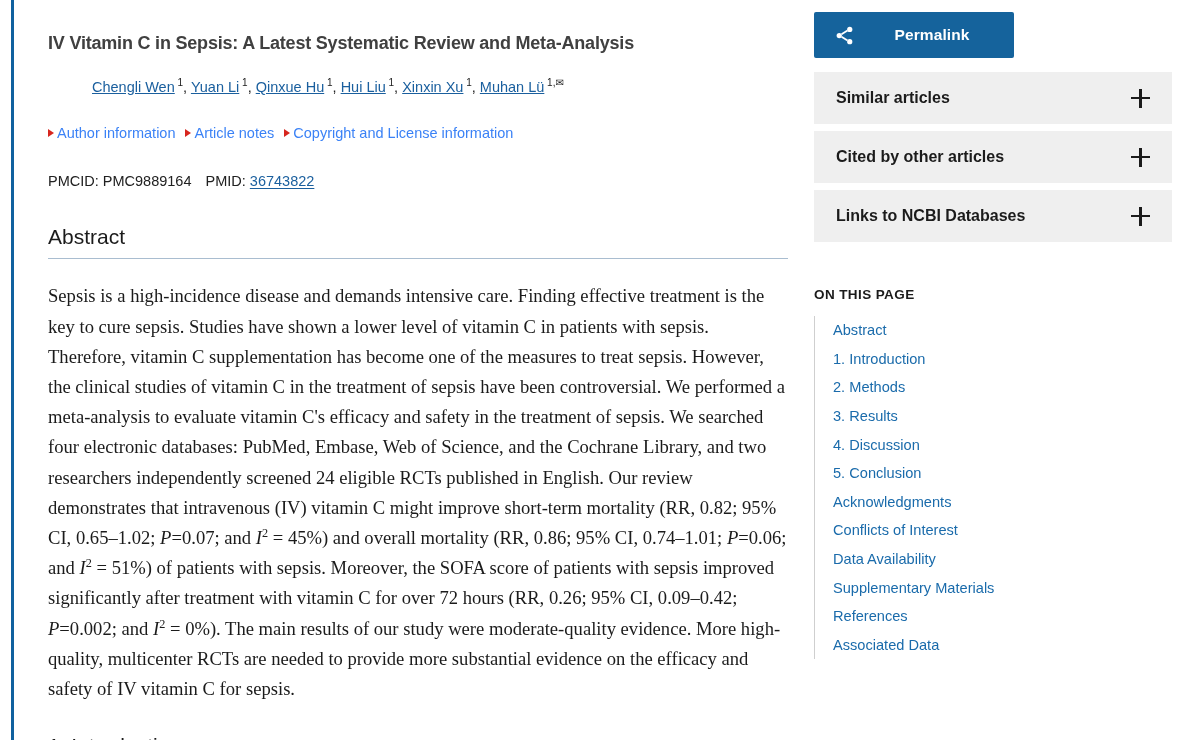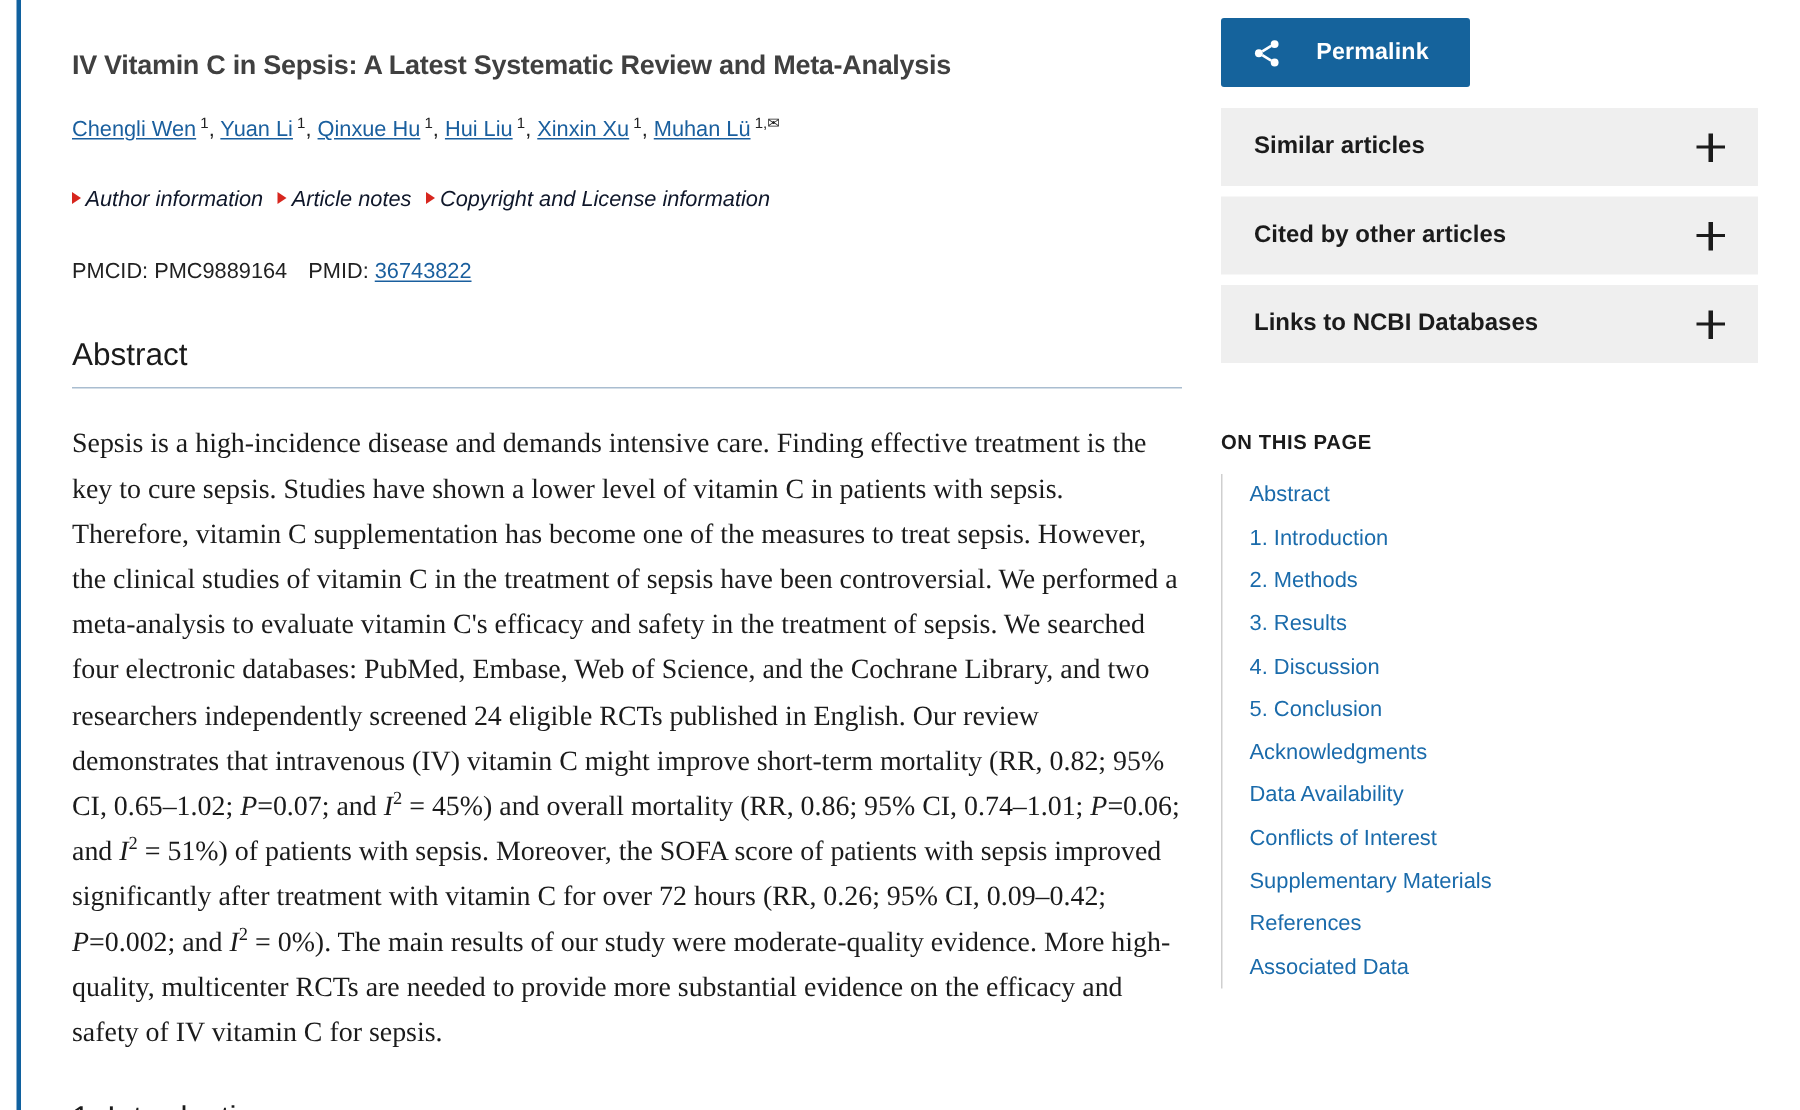--- a/index.html
+++ b/index.html
@@ -45,39 +45,39 @@
     margin: 0;
     padding-top: 32px;
     line-height: 1.25;
   }
 
   .authors {
     margin-top: 20px;
     font-size: 14.5px;
     line-height: 1.5;
     color: #212121;
+    margin-left: 44px;
   }
   .authors a {
     color: #1a5f9e;
     text-decoration: underline;
     text-underline-offset: 2px;
   }
   .authors sup { font-size: 10px; }
 
   .meta-links {
     margin-top: 25px;
     font-size: 14.5px;
     line-height: 1.4;
     white-space: nowrap;
   }
   .meta-links a {
-    color: #0f172a;
+    color: #3b82f6;
     text-decoration: none;
     margin-right: 10px;
-    font-style: italic;
   }
   .tri {
     display: inline-block;
     width: 0; height: 0;
     border-left: 6px solid #d7261e;
     border-top: 4.5px solid transparent;
     border-bottom: 4.5px solid transparent;
     margin-right: 3px;
     vertical-align: 1px;
   }
@@ -128,21 +128,21 @@
   
   .sidebar {
     position: absolute;
     left: 814px; top: 0;
     width: 358px;
   }
 
   .permalink-btn {
     display: flex;
     align-items: center;
-    width: 166px;
+    width: 200px;
     height: 46px;
     background: #15639c;
     border: none;
     border-radius: 2px;
     margin-top: 12px;
     cursor: pointer;
     padding: 0;
   }
   .permalink-btn .share-ico {
     width: 40px;
@@ -289,21 +289,21 @@
     <div class="toc-kicker">ON THIS PAGE</div>
 
     <nav class="toc">
         <a href="#">Abstract</a>
         <a href="#">1. Introduction</a>
         <a href="#">2. Methods</a>
         <a href="#">3. Results</a>
         <a href="#">4. Discussion</a>
         <a href="#">5. Conclusion</a>
         <a href="#">Acknowledgments</a>
+        <a href="#">Conflicts of Interest</a>
         <a href="#">Data Availability</a>
-        <a href="#">Conflicts of Interest</a>
         <a href="#">Supplementary Materials</a>
         <a href="#">References</a>
         <a href="#">Associated Data</a>
       </nav>
   </div>
 
 </div>
 
 </body></html>

